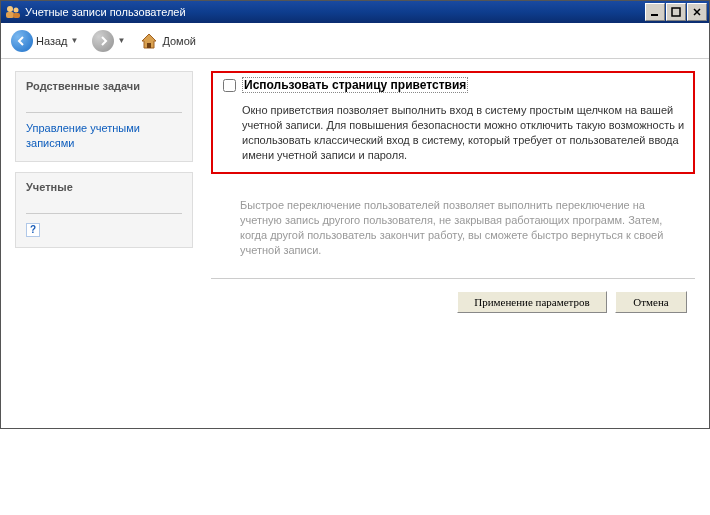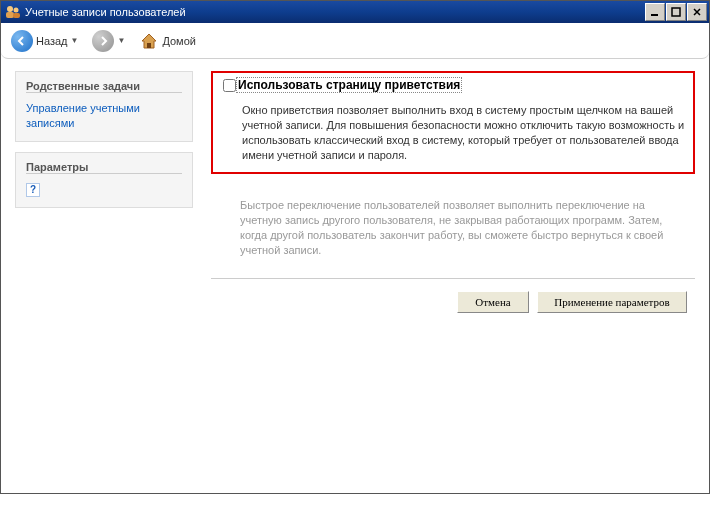--- a/index.html
+++ b/index.html
@@ -1,45 +1,45 @@
 <!DOCTYPE html>
 <html><head>
 <meta charset="utf-8">
 <style>
   * { box-sizing: border-box; }
   body { margin: 0; font-family: Tahoma, Arial, sans-serif; font-size: 11px; background: #fff; }
-  .window { width: 710px; height: 494px; border: 1px solid #555; background: #fff; display: flex; flex-direction: column; }
+  .window { width: 710px; height: 429px; border: 1px solid #555; background: #fff; display: flex; flex-direction: column; }
   
   .titlebar { height: 22px; background: linear-gradient(to bottom, #1a4aa0 0%, #0e3d8e 50%, #0a2d70 100%); display: flex; align-items: center; padding: 0 2px 0 4px; color: #fff; }
   .titlebar .app-icon { width: 16px; height: 16px; margin-right: 4px; display: flex; align-items: center; justify-content: center; }
   .titlebar .title { flex: 1; font-size: 11px; }
   .titlebar .controls { display: flex; gap: 1px; }
   .titlebar .ctrl { width: 20px; height: 18px; background: #d4d0c8; border: 1px solid #808080; border-top-color: #fff; border-left-color: #fff; display: flex; align-items: center; justify-content: center; font-size: 10px; font-family: Arial; color: #000; }
   
-  .navbar { height: 36px; background: #fff; border-bottom: 1px solid #d0d0d0; display: flex; align-items: center; padding: 0 6px; gap: 6px; border-radius: 7px; }
+  .navbar { height: 36px; background: #fff; border-bottom: 1px solid #d0d0d0; display: flex; align-items: center; padding: 0 6px; gap: 6px; }
   .nav-btn { display: flex; align-items: center; gap: 3px; padding: 2px 4px; color: #333; }
   .nav-icon { width: 22px; height: 22px; border-radius: 50%; display: flex; align-items: center; justify-content: center; }
   .nav-back { background: radial-gradient(circle at 30% 30%, #7ab8f0, #1d6fc8); }
   .nav-fwd { background: radial-gradient(circle at 30% 30%, #d0d0d0, #909090); }
   .nav-icon svg { width: 12px; height: 12px; }
   .dropdown-arrow { font-size: 8px; color: #555; }
   .home-icon { width: 20px; height: 20px; display: flex; align-items: center; justify-content: center; }
   
   .main { flex: 1; display: flex; background: #fff; padding: 12px 14px 8px 14px; gap: 18px; overflow: hidden; }
   .sidebar { width: 178px; flex-shrink: 0; }
   .side-panel { background: #f5f5f5; border: 1px solid #ddd; margin-bottom: 10px; padding: 8px 10px 10px; }
-  .side-header { font-size: 11px; font-weight: bold; color: #555; border-bottom: 1px solid #ccc; padding-bottom: 0; margin-bottom: 6px; }
+  .side-header { font-size: 11px; font-weight: bold; color: #555; border-bottom: 1px solid #ccc; padding-bottom: 20px; margin-bottom: 6px; }
   .side-link { color: #0d5dbd; text-decoration: none; display: flex; align-items: flex-start; gap: 4px; line-height: 1.35; margin-top: 8px; }
   .side-link .qicon { width: 14px; height: 14px; flex-shrink: 0; display: flex; align-items: center; justify-content: center; color: #1a5db8; border: 1px solid #b0c8e8; background: #fff; font-size: 10px; font-weight: bold; margin-top: 1px; }
   
   .content { flex: 1; }
   .content h1 { font-size: 20px; font-weight: bold; color: #273f62; margin: 2px 0 18px; line-height: 1.25; }
   .option-block { padding: 4px 6px 10px 10px; margin-bottom: 10px; }
   .highlight { border: 2px solid #e00000; }
-  .opt-head { display: flex; align-items: center; gap: 0; margin-bottom: 4px; }
+  .opt-head { display: flex; align-items: center; gap: 6px; margin-bottom: 4px; }
   .opt-head input[type=checkbox] { width: 13px; height: 13px; margin: 0; }
   .opt-head label { font-size: 12px; font-weight: bold; color: #000; border: 1px dotted #888; padding: 0 1px; }
   .opt-head.disabled label { color: #999; border: none; }
   .opt-desc { font-size: 11px; color: #333; line-height: 1.35; padding-left: 19px; margin-top: 10px; }
   .opt-desc.disabled { color: #999; }
   .divider { border: none; border-top: 1px solid #ccc; margin: 8px 0 12px; }
   .button-row { display: flex; justify-content: flex-end; gap: 8px; padding-right: 8px; }
   .btn { min-width: 72px; height: 22px; background: #ece9d8; border: 1px solid #888; border-top-color: #fff; border-left-color: #fff; font-size: 11px; font-family: Tahoma; padding: 0 10px; }
   .btn.wide { min-width: 150px; }
 </style>
@@ -109,21 +109,21 @@
   <div class="main">
 
     <div class="sidebar">
       <div class="side-panel">
         <div class="side-header">Родственные задачи</div>
         <a href="#" class="side-link">
           <span>Управление учетными записями</span>
         </a>
       </div>
       <div class="side-panel">
-        <div class="side-header">Параметры</div>
+        <div class="side-header">Учетные</div>
         <a href="#" class="side-link">
           <span class="qicon">?</span>
         </a>
       </div>
     </div>
 
     <div class="content">
 
       <div class="option-block highlight">
         <div class="opt-head">
@@ -133,19 +133,19 @@
         <div class="opt-desc">Окно приветствия позволяет выполнить вход в систему простым щелчком на вашей учетной записи. Для повышения безопасности можно отключить такую возможность и использовать классический вход в систему, который требует от пользователей ввода имени учетной записи и пароля.</div>
       </div>
 
       <div class="option-block">
         <div class="opt-desc disabled">Быстрое переключение пользователей позволяет выполнить переключение на учетную запись другого пользователя, не закрывая работающих программ. Затем, когда другой пользователь закончит работу, вы сможете быстро вернуться к своей учетной записи.</div>
       </div>
 
       <hr class="divider">
 
       <div class="button-row">
+        <button class="btn wide">Применение параметров</button>
         <button class="btn">Отмена</button>
-        <button class="btn wide">Применение параметров</button>
       </div>
     </div>
 
   </div>
 </div>
 
 </body></html>

